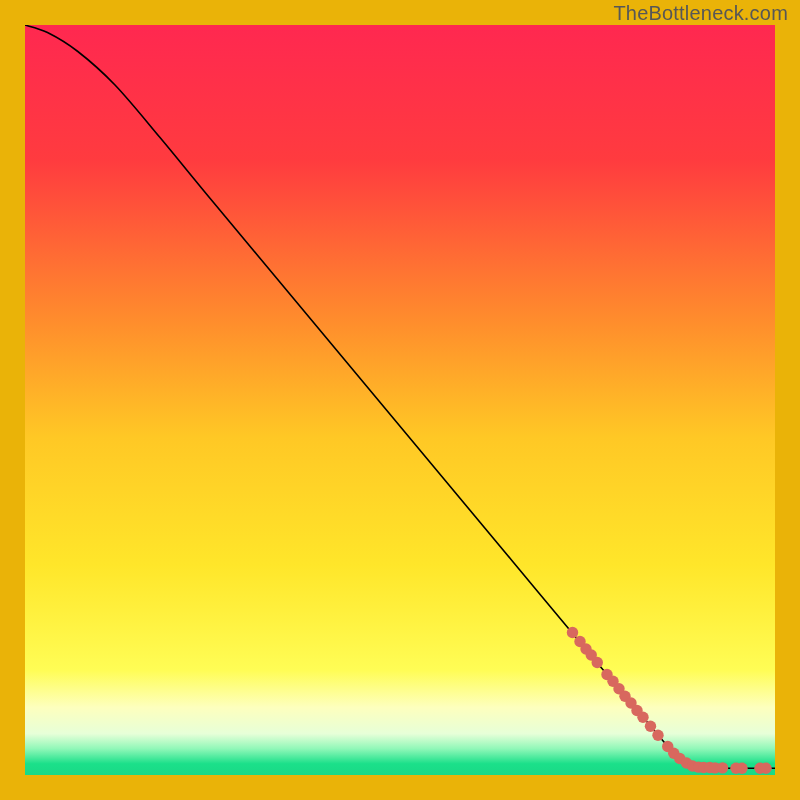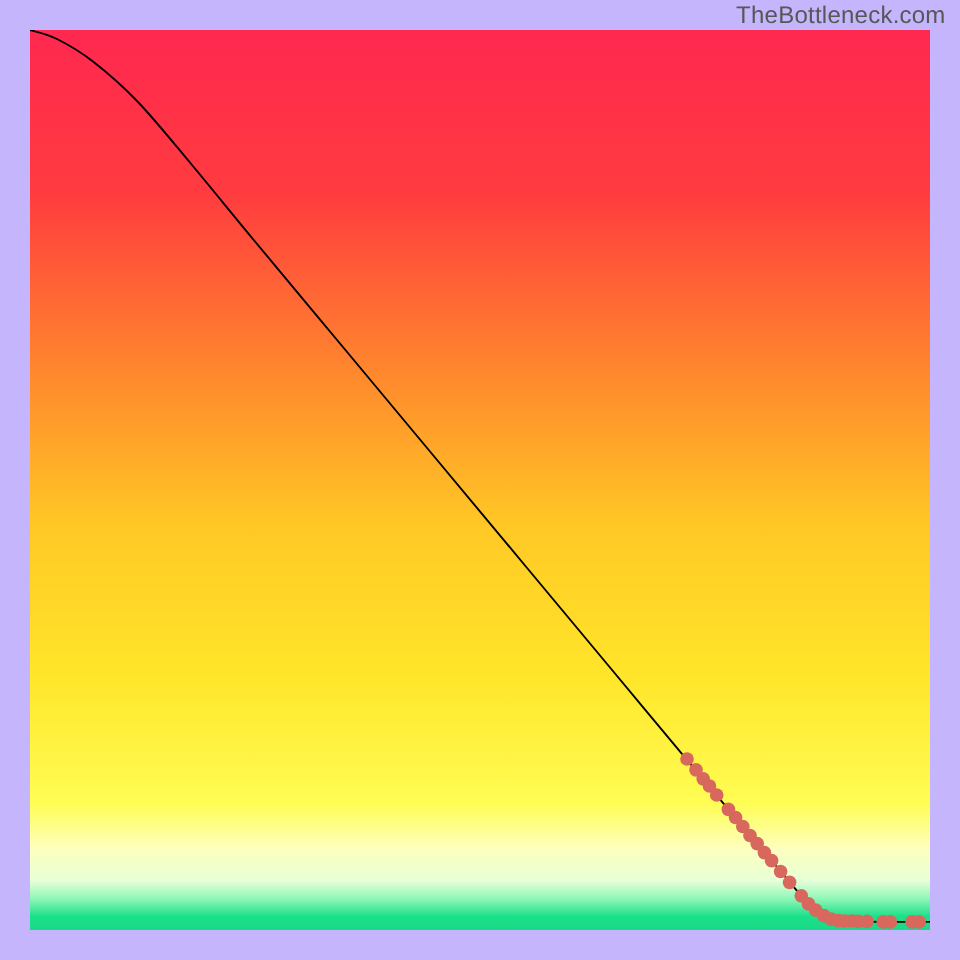--- a/index.html
+++ b/index.html
@@ -8,21 +8,21 @@
     width: 800px;
     height: 800px;
     background: #000;
     font-family: Arial, Helvetica, sans-serif;
     overflow: hidden;
   }
   .stage {
     position: relative;
     width: 800px;
     height: 800px;
-    background: #c4b5fd;
+    background: #eab308;
   }
   .watermark {
     position: absolute;
     top: 2px;
     right: 12px;
     color: #575757;
     font-size: 20px;
     font-weight: 400;
     letter-spacing: 0.2px;
     user-select: none;

